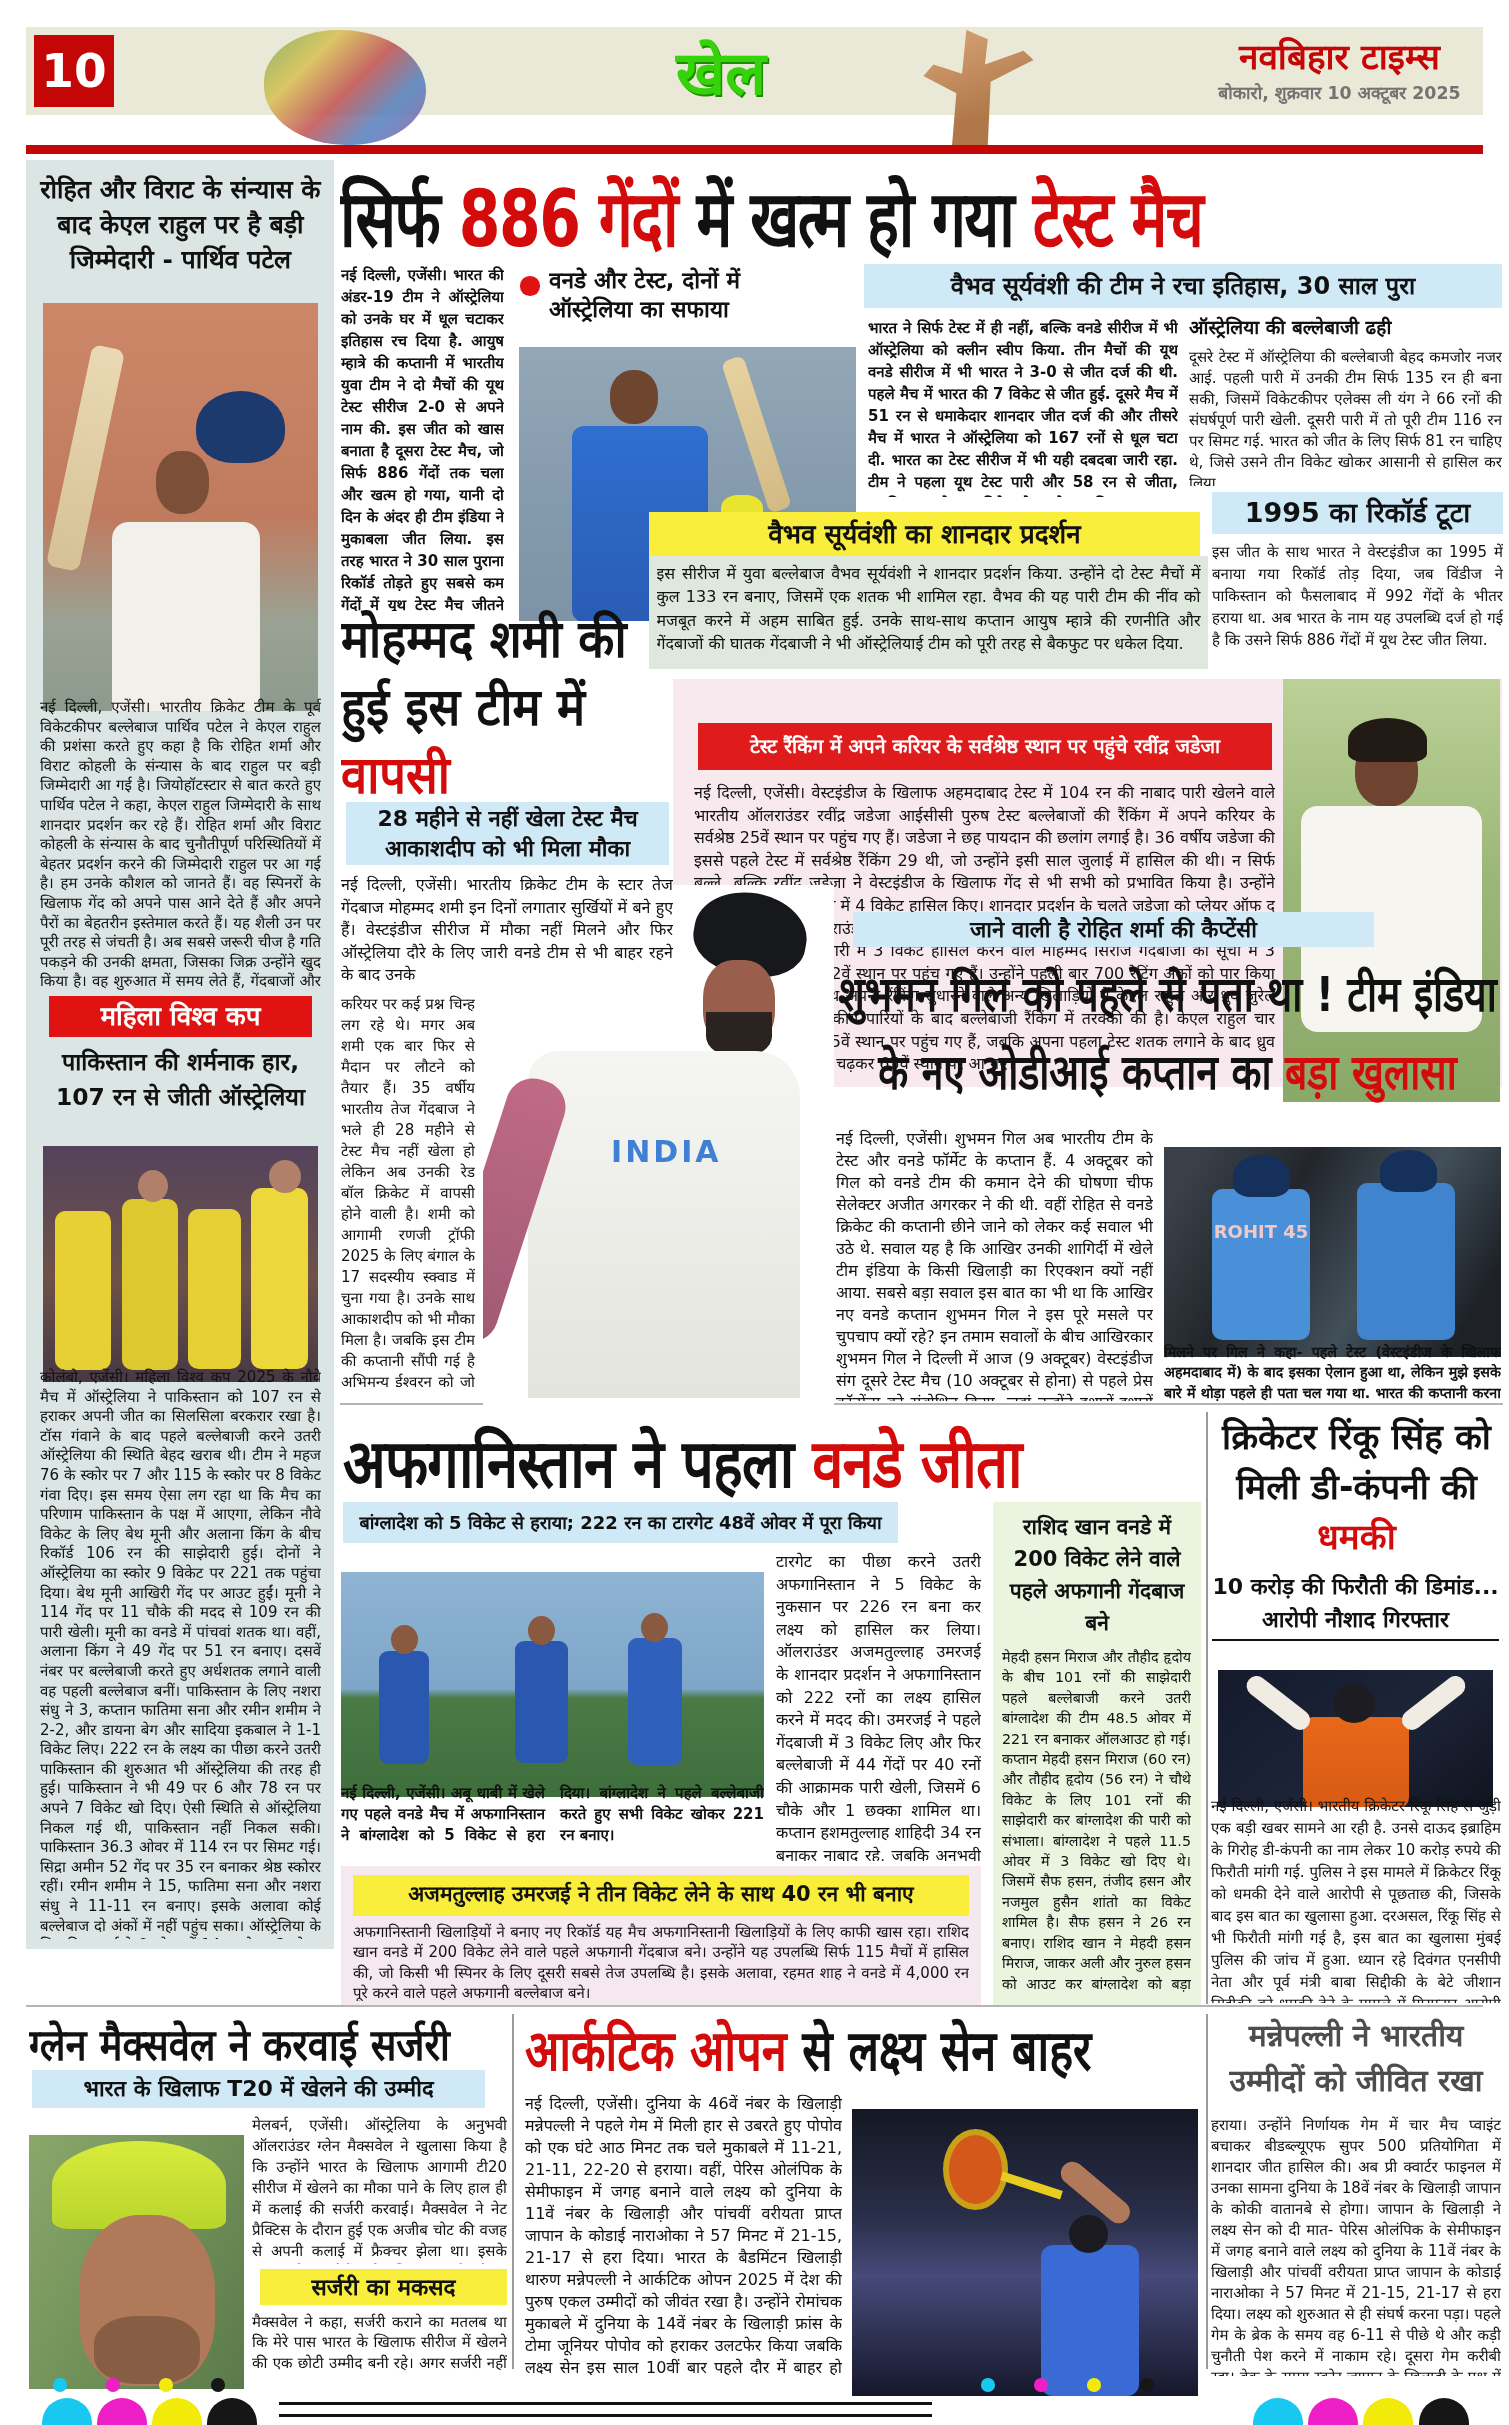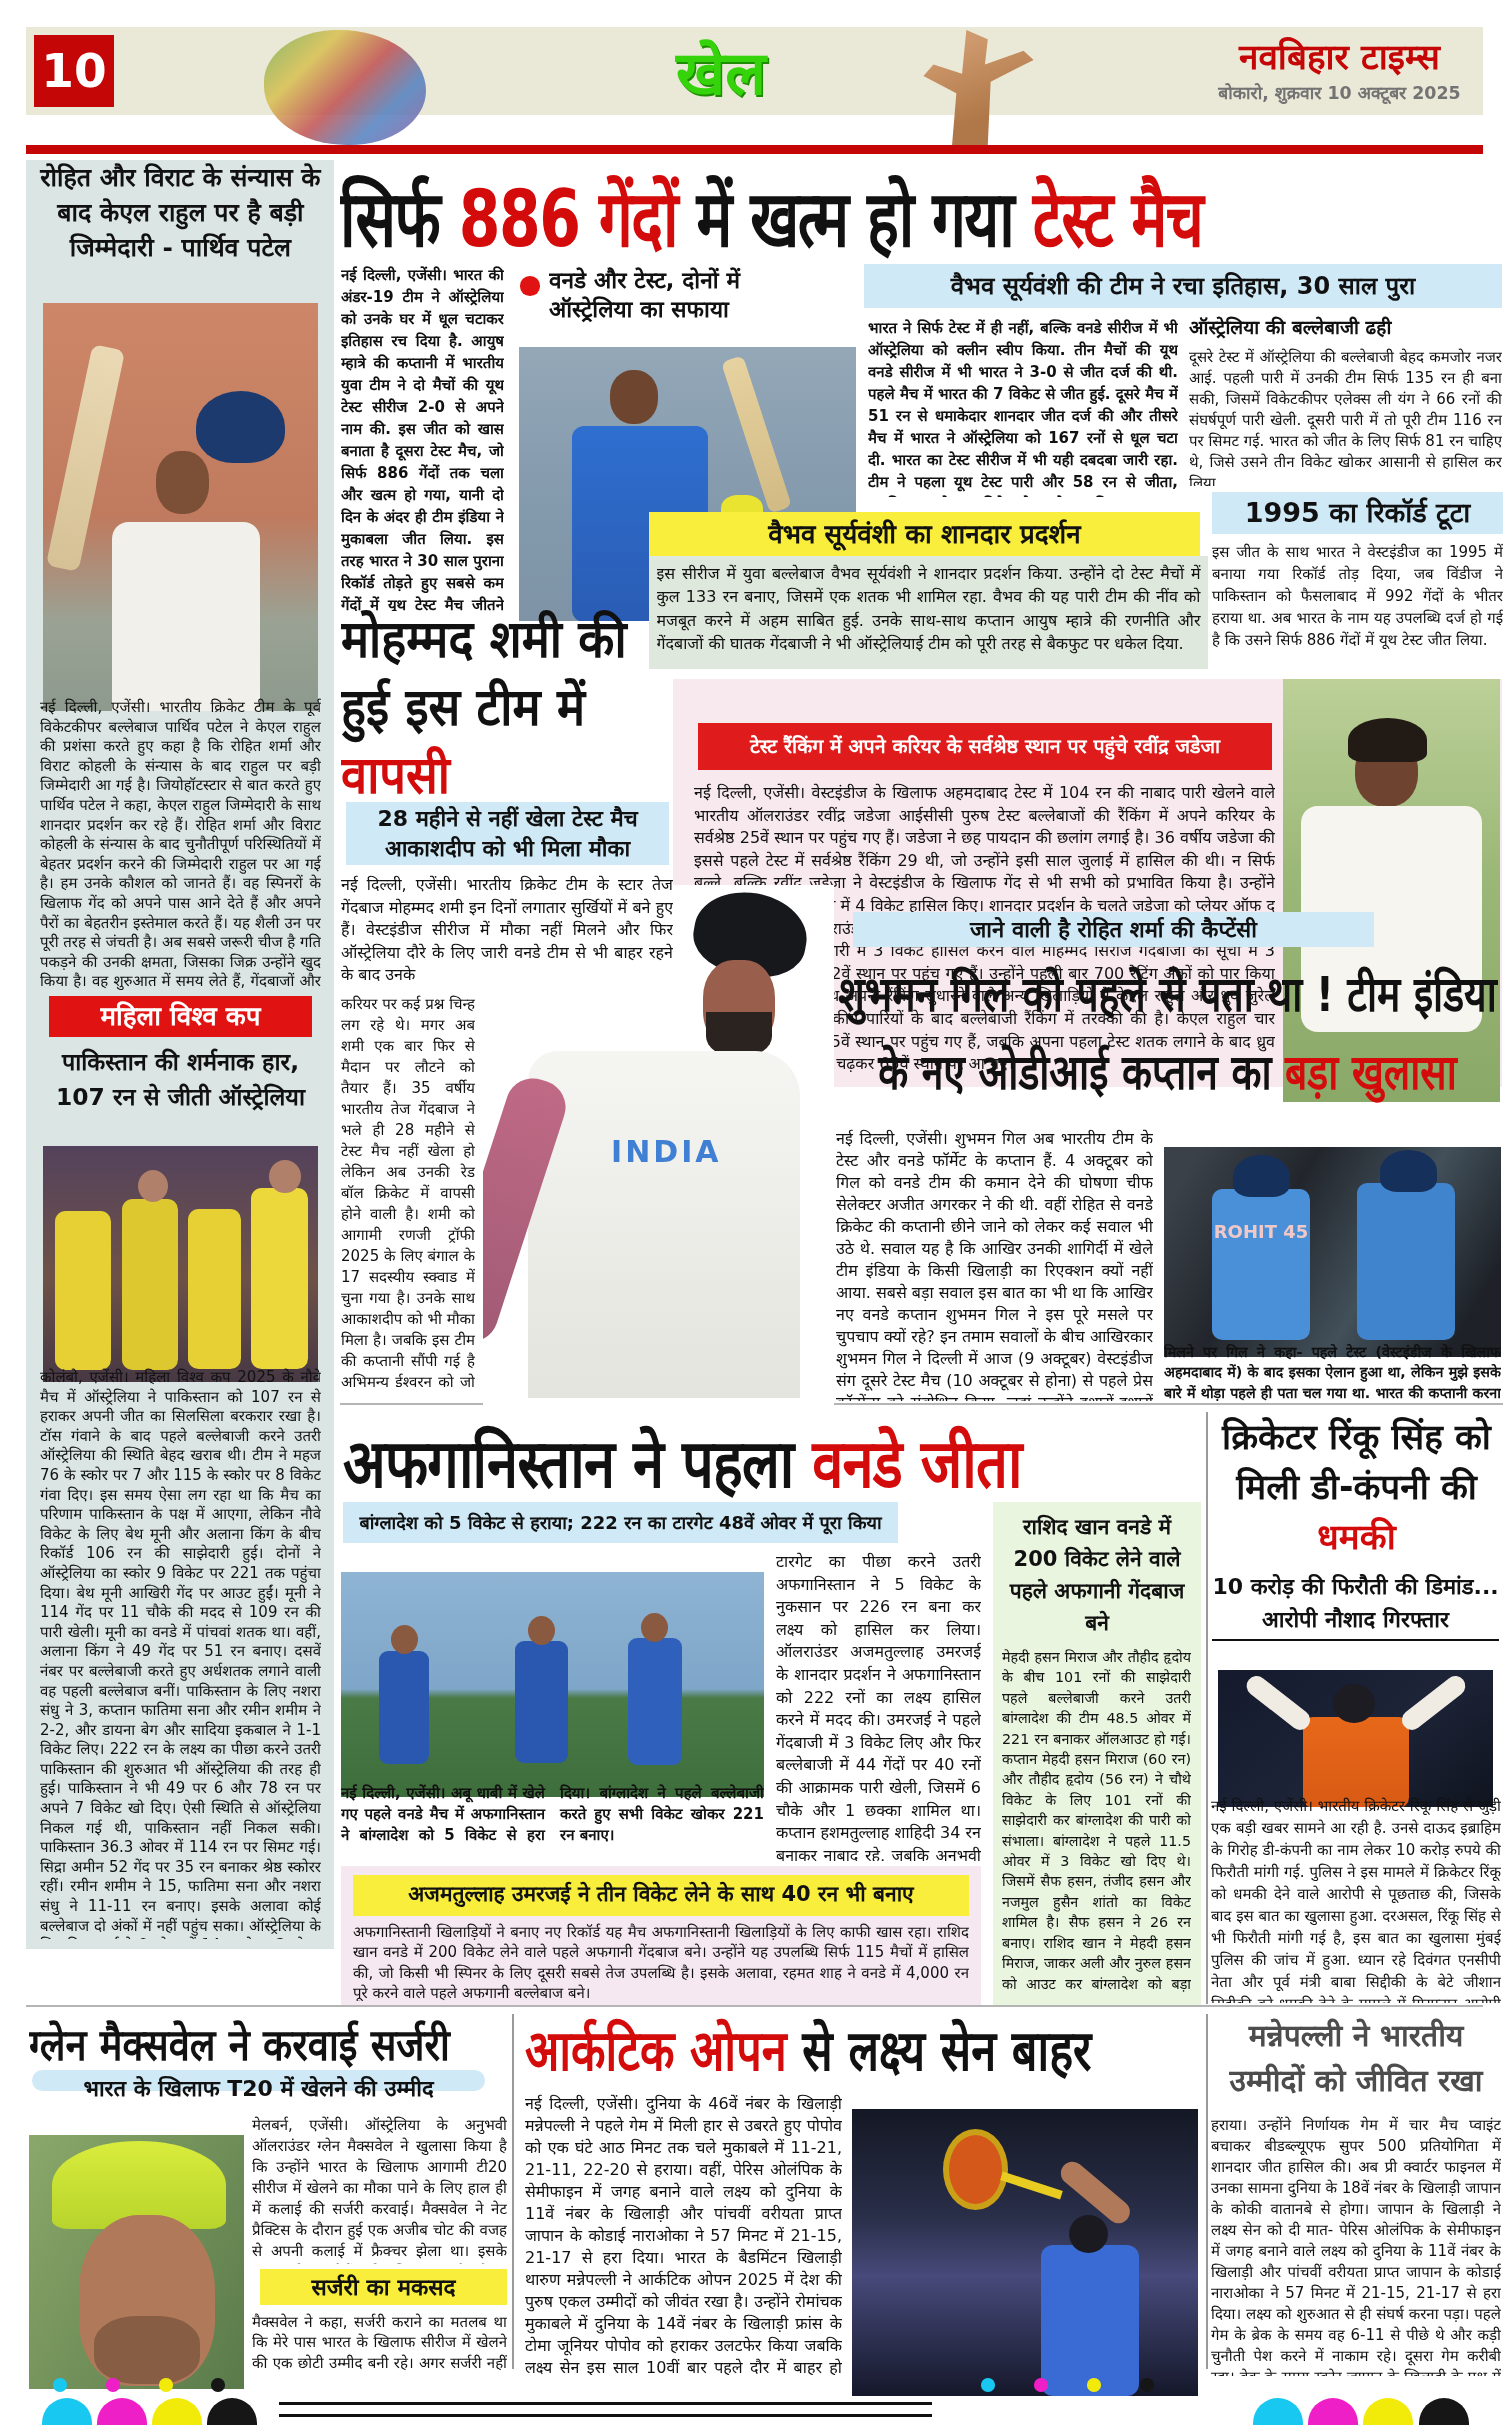--- a/index.html
+++ b/index.html
@@ -41,21 +41,21 @@
     <span class="b" style="color:#737373;font-size:17.4px;">बोकारो, शुक्रवार 10 अक्टूबर 2025</span>
   </div>
   <div class="abs" style="left:26.4px;top:145px;width:1457px;height:9px;background:#c40606;"></div>
 
   <div class="abs b clip" style="left:340px;top:163px;width:1166px;height:104px;font-size:60px;white-space:nowrap;
               transform:scaleY(1.3);transform-origin:top left;letter-spacing:-1.5px;">
     <span>सिर्फ </span><span class="red">886 गेंदों</span><span> में खत्म हो गया </span><span class="red">टेस्ट मैच</span>
   </div>
 
   <div class="abs" style="left:26.4px;top:160px;width:308px;height:1789px;background:#dbe5e4;">
-    <div class="ctr b clip" style="position:absolute;left:7.5px;top:0;width:293px;height:107px;font-size:25px;line-height:35px;">रोहित और विराट के संन्यास के बाद केएल राहुल पर है बड़ी जिम्मेदारी - पार्थिव पटेल</div>
+    <div class="ctr b clip" style="position:absolute;left:7.5px;top:12px;width:293px;height:107px;font-size:25px;line-height:35px;">रोहित और विराट के संन्यास के बाद केएल राहुल पर है बड़ी जिम्मेदारी - पार्थिव पटेल</div>
     <div class="photo" style="left:16.6px;top:122px;width:275px;height:408px;background:linear-gradient(180deg,#cd8768 0%,#c07a5e 52%,#9aa294 78%,#8d9a8d 100%);">
       <div class="fig" style="left:26px;top:42px;width:33px;height:226px;background:linear-gradient(#ead9b4,#d6c196);border-radius:9px;transform:rotate(12deg);"></div>
       <div class="fig" style="right:33px;top:88px;width:89px;height:72px;background:#1d3a6e;border-radius:50% 50% 42% 42%;"></div>
       <div class="fig" style="left:113px;top:148px;width:53px;height:63px;background:#7c4f37;border-radius:45%;"></div>
       <div class="fig" style="left:69px;top:219px;width:148px;height:189px;background:#f2f0ea;border-radius:16.6px 16.6px 0 0;"></div>
     </div>
     <div class="just" style="position:absolute;left:13.6px;top:538px;width:281px;height:293px;font-size:15px;line-height:19.6px;">नई दिल्ली, एजेंसी। भारतीय क्रिकेट टीम के पूर्व विकेटकीपर बल्लेबाज पार्थिव पटेल ने केएल राहुल की प्रशंसा करते हुए कहा है कि रोहित शर्मा और विराट कोहली के संन्यास के बाद राहुल पर बड़ी जिम्मेदारी आ गई है। जियोहॉटस्टार से बात करते हुए पार्थिव पटेल ने कहा, केएल राहुल जिम्मेदारी के साथ शानदार प्रदर्शन कर रहे हैं। रोहित शर्मा और विराट कोहली के संन्यास के बाद चुनौतीपूर्ण परिस्थितियों में बेहतर प्रदर्शन करने की जिम्मेदारी राहुल पर आ गई है। हम उनके कौशल को जानते हैं। वह स्पिनरों के खिलाफ गेंद को अपने पास आने देते हैं और अपने पैरों का बेहतरीन इस्तेमाल करते हैं। यह शैली उन पर पूरी तरह से जंचती है। अब सबसे जरूरी चीज है गति पकड़ने की उनकी क्षमता, जिसका जिक्र उन्होंने खुद किया है। वह शुरुआत में समय लेते हैं, गेंदबाजों और क्षेत्ररक्षण का आकलन करते हैं, और फिर आक्रमण करने के लिए सही मौके चुनते हैं। वर्तमान में, टेस्ट क्रिकेट में उनका औसत लगभग 36 का है। वह इस आंकड़ों से कहीं बेहतर बल्लेबाज हैं। इस साल उन्हें निरंतरता बनाए रखते देखना उत्साहजनक है। वेस्टइंडीज के खिलाफ अहमदाबाद में खेले गए सीरीज के पहले टेस्ट में राहुल ने शतक लगाया था।</div>
     <div class="ctr" style="position:absolute;left:22.6px;top:836px;width:263px;height:41px;background:#e01212;">
       <span class="b" style="color:#fff;font-size:26px;line-height:41px;">महिला विश्व कप</span>
     </div>
@@ -199,21 +199,21 @@
     <div class="fig" style="left:115px;top:13.6px;width:42px;height:39px;background:#1c1c22;border-radius:50%;"></div>
     <div class="fig" style="left:22.6px;top:22.6px;width:75px;height:19.6px;background:#f0ece4;border-radius:10.6px;transform:rotate(38deg);"></div>
     <div class="fig" style="left:178px;top:22.6px;width:75px;height:19.6px;background:#f0ece4;border-radius:10.6px;transform:rotate(-38deg);"></div>
   </div>
   <div class="just" style="position:absolute;left:1211px;top:1795px;width:290px;height:208px;font-size:15px;line-height:22px;overflow:hidden;">नई दिल्ली, एजेंसी। भारतीय क्रिकेटर रिंकू सिंह से जुड़ी एक बड़ी खबर सामने आ रही है. उनसे दाऊद इब्राहिम के गिरोह डी-कंपनी का नाम लेकर 10 करोड़ रुपये की फिरौती मांगी गई. पुलिस ने इस मामले में क्रिकेटर रिंकू को धमकी देने वाले आरोपी से पूछताछ की, जिसके बाद इस बात का खुलासा हुआ. दरअसल, रिंकू सिंह से भी फिरौती मांगी गई है, इस बात का खुलासा मुंबई पुलिस की जांच में हुआ. ध्यान रहे दिवंगत एनसीपी नेता और पूर्व मंत्री बाबा सिद्दीकी के बेटे जीशान सिद्दीकी को धमकी देने के मामले में गिरफ्तार आरोपी मोहम्मद दिलशाद नौशाद गिरफ्तार हुआ था, उससे पूछताछ में यह बात सामने आई.</div>
 
   <div class="hrule" style="left:26.4px;top:2005px;width:1457px;background:#b5b5b5;"></div>
 
   <div class="b clip" style="position:absolute;left:29px;top:2013px;width:480px;height:48px;font-size:38px;white-space:nowrap;
               transform:scaleY(1.15);transform-origin:top left;">ग्लेन मैक्सवेल ने करवाई सर्जरी</div>
-  <div class="abs ctr" style="left:32px;top:2070px;width:453px;height:21px;background:#cfe9f7;border-radius:14px;">
+  <div class="abs ctr" style="left:32px;top:2070px;width:453px;height:38px;background:#cfe9f7;">
     <span class="b" style="font-size:22px;line-height:38px;">भारत के खिलाफ T20 में खेलने की उम्मीद</span>
   </div>
   <div class="photo" style="left:29px;top:2114px;width:215px;height:254px;background:linear-gradient(120deg,#8aa86a 0%,#5a7a4a 100%);">
     <div class="fig" style="left:22.6px;top:6px;width:174px;height:88px;background:linear-gradient(#d8ec3c,#b8d42c);border-radius:50% 50% 10% 10%;"></div>
     <div class="fig" style="left:50px;top:80px;width:136px;height:171px;background:#b07a5a;border-radius:44% 44% 38% 38%;"></div>
     <div class="fig" style="left:65px;top:181px;width:106px;height:68px;background:rgba(60,40,30,.35);border-radius:40%;"></div>
   </div>
   <div class="just" style="position:absolute;left:252px;top:2115px;width:255px;height:149px;font-size:15px;line-height:21px;overflow:hidden;">मेलबर्न, एजेंसी। ऑस्ट्रेलिया के अनुभवी ऑलराउंडर ग्लेन मैक्सवेल ने खुलासा किया है कि उन्होंने भारत के खिलाफ आगामी टी20 सीरीज में खेलने का मौका पाने के लिए हाल ही में कलाई की सर्जरी करवाई। मैक्सवेल ने नेट प्रैक्टिस के दौरान हुई एक अजीब चोट की वजह से अपनी कलाई में फ्रैक्चर झेला था। इसके कारण वे न्यूजीलैंड के खिलाफ पूरी टी20 सीरीज और भारत के खिलाफ पहले दो मैचों से बाहर रहेंगे।</div>
   <div class="abs ctr" style="left:260px;top:2269px;width:247px;height:36px;background:#f8ee3b;">
     <span class="b" style="font-size:22.6px;line-height:36px;">सर्जरी का मकसद</span>

